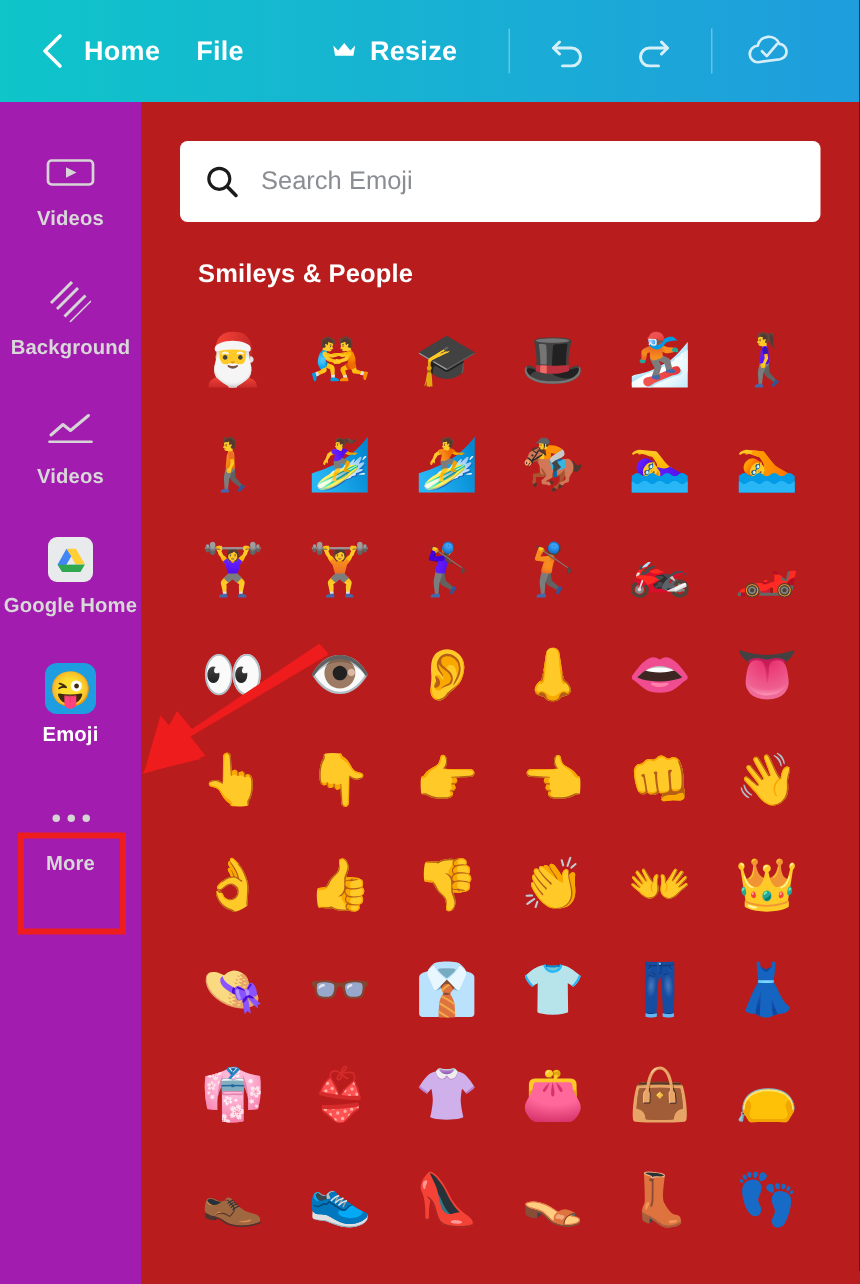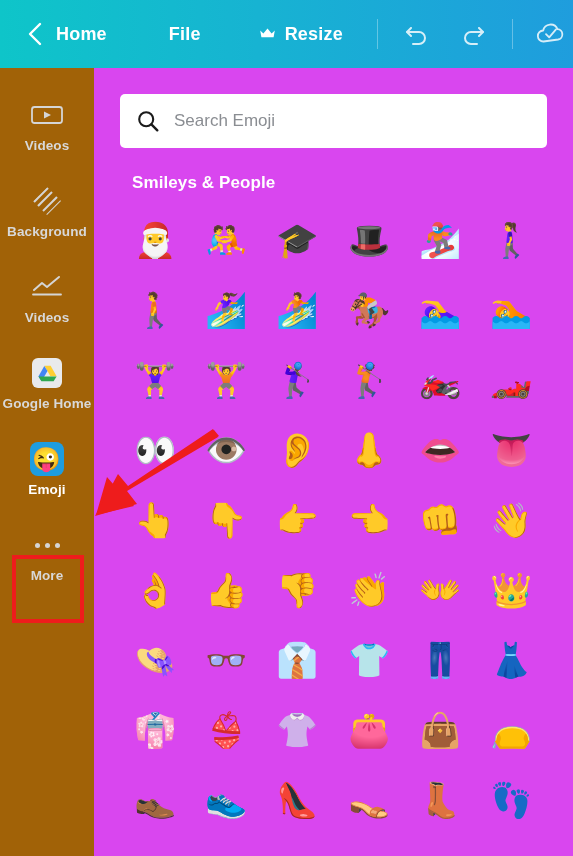--- a/index.html
+++ b/index.html
@@ -47,21 +47,21 @@
     color: #ffffff;
     font-size: 18px;
     font-weight: bold;
     letter-spacing: 0.2px;
     cursor: pointer;
     display: flex;
     align-items: center;
     white-space: nowrap;
   }
   .tb-home { margin-left: 8px; }
-  .tb-file { margin-left: 62px; }
+  .tb-file { margin-left: 24px; }
   .tb-resize { margin-left: 58px; }
   .crown-icon {
     display: inline-block;
     margin-right: 9px;
     line-height: 1;
     position: relative;
     top: -1px;
   }
   .tb-divider {
     width: 1px;
@@ -93,21 +93,21 @@
     flex: 1;
     display: flex;
     min-height: 0;
     position: relative;
   }
 
   
   .sidebar {
     width: 94px;
     min-width: 94px;
-    background: #a16207;
+    background: #a21caf;
     display: flex;
     flex-direction: column;
     align-items: center;
     position: relative;
     padding-top: 14px;
     box-sizing: border-box;
   }
   .side-item {
     width: 94px;
     height: 86px;
@@ -178,21 +178,21 @@
     height: 68px;
     border: 4px solid #ee1c1c;
     box-sizing: border-box;
     pointer-events: none;
     z-index: 30;
   }
 
   
   .content {
     flex: 1;
-    background: #d946ef;
+    background: #b91c1c;
     padding: 26px 26px 0 26px;
     box-sizing: border-box;
     overflow: hidden;
     position: relative;
   }
   .searchbar {
     height: 54px;
     background: #ffffff;
     border-radius: 5px;
     display: flex;

